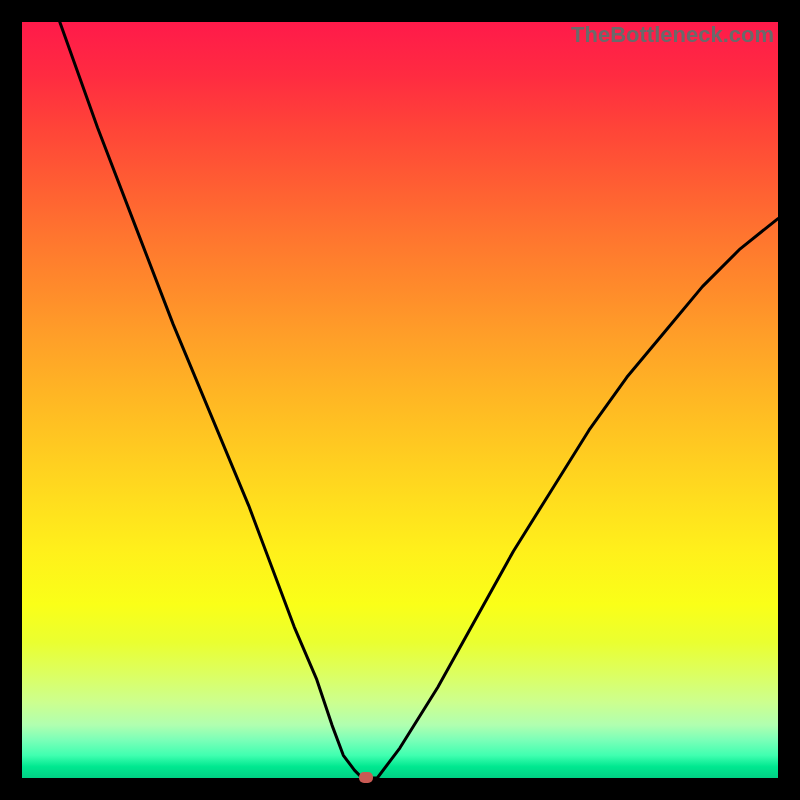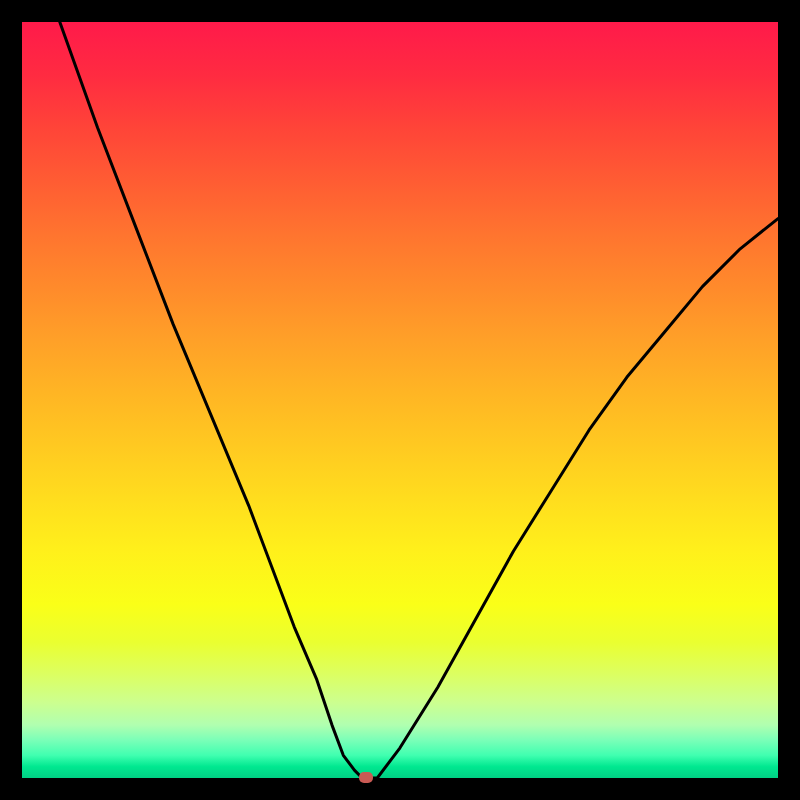--- a/index.html
+++ b/index.html
@@ -64,18 +64,19 @@
     height: 11px;
     border-radius: 5px;
     background: #c95a54;
   }
 </style>
 </head>
 <body>
 
 <div class="container">
   <div class="plot-area">
+    <div class="watermark">TheBottleneck.com</div>
     <svg class="curve" viewBox="0 0 756 756" preserveAspectRatio="none">
       <path id="curve-path" fill="none" stroke="#000" stroke-width="3" stroke-linecap="round" stroke-linejoin="round" d="M37.8 0.0 L75.6 105.8 L113.4 204.1 L151.2 302.4 L189.0 393.1 L226.8 483.8 L249.5 544.3 L272.2 604.8 L294.8 657.7 L310.0 703.1 L321.3 733.3 L332.6 748.4 L340.2 756.0 L355.3 756.0 L378.0 725.8 L415.8 665.3 L453.6 597.2 L491.4 529.2 L529.2 468.7 L567.0 408.2 L604.8 355.3 L642.6 310.0 L680.4 264.6 L718.2 226.8 L756.0 196.6"></path>
     </svg>
     <div class="marker" id="marker" style="left: 336.98px; top: 750px;"></div>
   </div>
 </div>
 
 </body></html>

